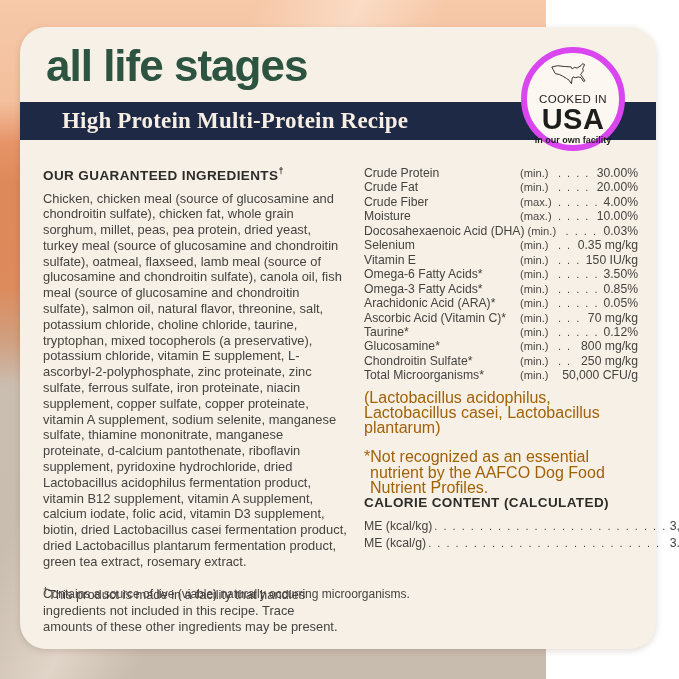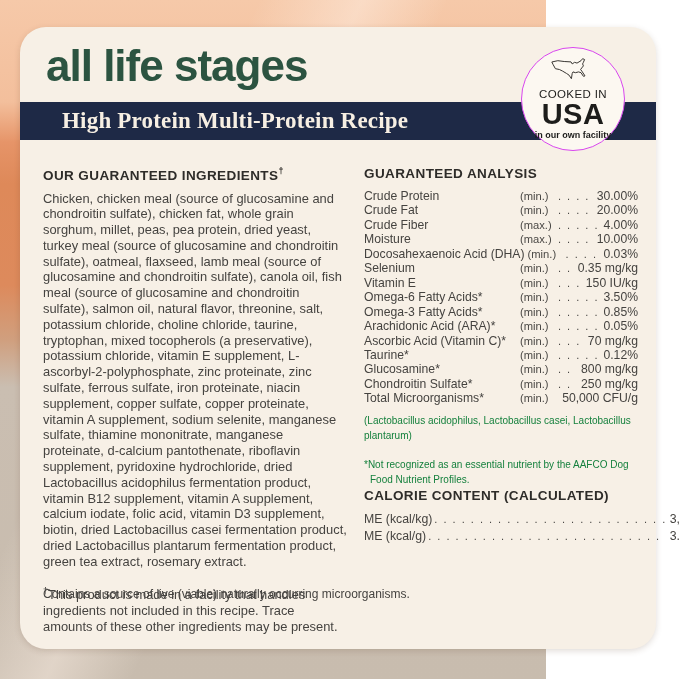--- a/index.html
+++ b/index.html
@@ -33,21 +33,21 @@
     position:absolute; left:0; top:75px; width:100%; height:38px;
     background:#1e2946; display:flex; align-items:center; padding-left:42px;
   }
   .band span {
     font-family:"Liberation Serif", serif; font-weight:700;
     font-size:23px; color:#f7efe3; letter-spacing:.2px;
   }
 
   .badge {
     position:absolute; left:501px; top:20px; width:104px; height:104px;
-    background:#fcf8f1; border:1px solid #d946ef; border-radius:50%;
+    background:#fcf8f1; border:6px solid #d946ef; border-radius:50%;
     z-index:3; display:flex; flex-direction:column; align-items:center;
     padding-top:9px; text-align:center;
   }
   .badge svg { width:48px; height:29px; }
   .badge .b1 { font-size:11.5px; font-weight:500; color:#1d1d1b; letter-spacing:.4px; margin-top:2px; }
   .badge .b2 { font-size:29px; font-weight:800; color:#1d1d1b; letter-spacing:.5px; line-height:1; }
   .badge .b3 { font-size:9px; font-weight:700; color:#1d1d1b; margin-top:1px; }
 
   h2.sec {
     font-size:13.5px; font-weight:700; color:#2e2c29; letter-spacing:.4px;
@@ -61,21 +61,21 @@
   .body { font-size:12.9px; line-height:15.8px; color:#454340; }
   .foot { margin-top:14px; }
 
   .ga .row { display:flex; align-items:baseline; font-size:12.2px; line-height:14.45px; color:#454340; }
   .ga .lb { flex:0 0 auto; min-width:156px; white-space:nowrap; padding-right:3px; }
   .ga .bs { flex:0 0 38px; font-size:11.2px; color:#4a4845; }
   .ld { flex:1 1 0; overflow:hidden; white-space:nowrap; color:#4a4845; }
   .ld::after { content:". . . . . . . . . . . . . . . . . . . . . . . . . ."; font-size:11px; letter-spacing:1.5px; }
   .ga .vl { flex:0 0 auto; padding-left:4px; white-space:nowrap; }
 
-  .note { font-size:10px; line-height:15.2px; color:#15803d; margin-top:7px; }
+  .note { font-size:16px; line-height:15.2px; color:#a16207; margin-top:7px; }
   .asterisk { margin-top:14px; text-indent:-6px; padding-left:6px; }
 
   .cal-h { margin-top:25px; font-size:14.5px; letter-spacing:.2px; margin-bottom:9px; }
   .cal { display:flex; gap:20px; }
   .cal-col { flex:1 1 0; }
   .cal-row { display:flex; align-items:baseline; font-size:12.3px; line-height:17px; color:#454340; }
   .cal-row .cl { flex:0 0 auto; white-space:nowrap; padding-right:2px; }
   .cal-row .cv { flex:0 0 auto; padding-left:3px; white-space:nowrap; }
 
   .footer-line {
@@ -104,21 +104,20 @@
       <div class="b3">in our own facility</div>
     </div>
 
     <div class="col-left">
       <h2 class="sec"><span>OUR GUARANTEED INGREDIENTS</span><sup class="mark">†</sup></h2>
       <p class="body">Chicken, chicken meal (source of glucosamine and chondroitin sulfate), chicken fat, whole grain sorghum, millet, peas, pea protein, dried yeast, turkey meal (source of glucosamine and chondroitin sulfate), oatmeal, flaxseed, lamb meal (source of glucosamine and chondroitin sulfate), canola oil, fish meal (source of glucosamine and chondroitin sulfate), salmon oil, natural flavor, threonine, salt, potassium chloride, choline chloride, taurine, tryptophan, mixed tocopherols (a preservative), potassium chloride, vitamin E supplement, L-ascorbyl-2-polyphosphate, zinc proteinate, zinc sulfate, ferrous sulfate, iron proteinate, niacin supplement, copper sulfate, copper proteinate, vitamin A supplement, sodium selenite, manganese sulfate, thiamine mononitrate, manganese proteinate, d-calcium pantothenate, riboflavin supplement, pyridoxine hydrochloride, dried Lactobacillus acidophilus fermentation product, vitamin B12 supplement, vitamin A supplement, calcium iodate, folic acid, vitamin D3 supplement, biotin, dried Lactobacillus casei fermentation product, dried Lactobacillus plantarum fermentation product, green tea extract, rosemary extract.</p>
       <p class="body foot"><sup class="mark">†</sup><span>This product is made in a facility that handles ingredients not included in this recipe. Trace amounts of these other ingredients may be present.</span></p>
     </div>
 
     <div class="col-right">
-      <h2 class="sec">GUARANTEED ANALYSIS</h2>
 
       <div class="ga">
         <div class="row">
             <span class="lb">Crude Protein</span>
             <span class="bs">(min.)</span>
             <span class="ld"></span>
             <span class="vl">30.00%</span>
           </div>
         <div class="row">
             <span class="lb">Crude Fat</span>

